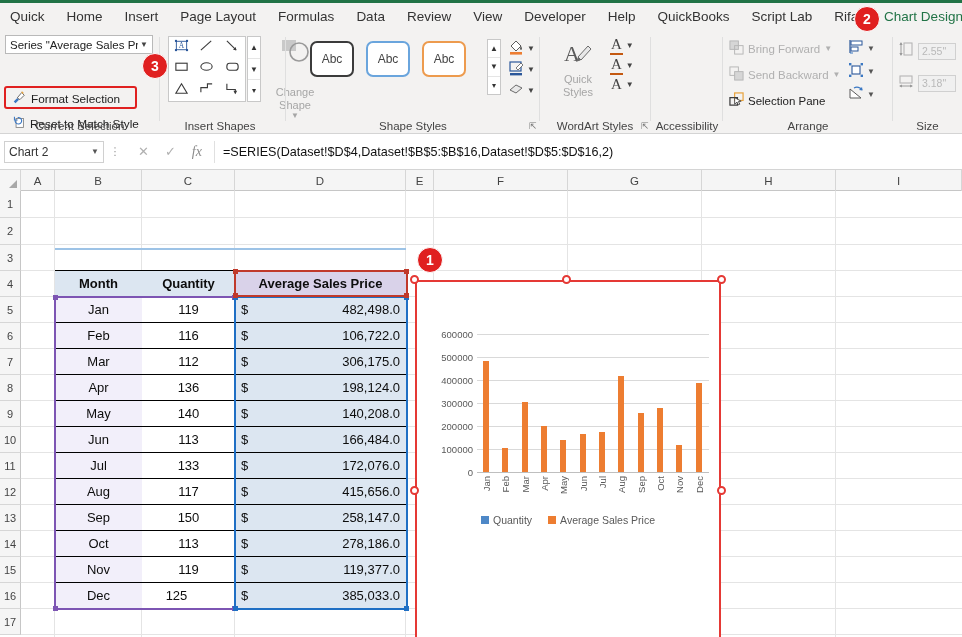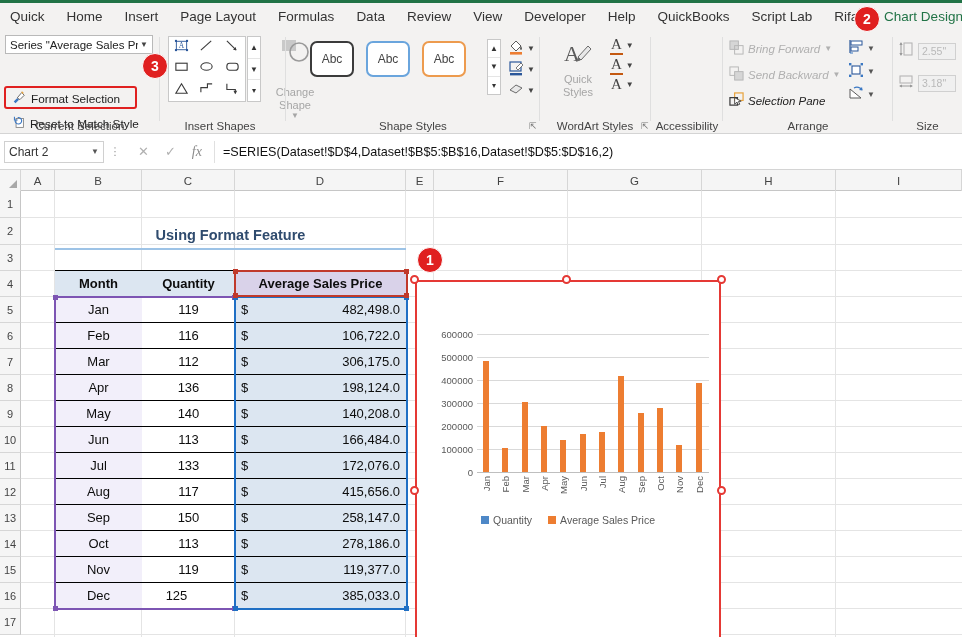--- a/index.html
+++ b/index.html
@@ -97,21 +97,21 @@
 
   
   .wa-a {
     font-size: 15px; color: #444444; font-family: "Liberation Serif", serif;
     border-bottom: 2.5px solid #c45911; line-height: 1.05; padding: 0 1px;
   }
 
   
   .arrrow {
     display: flex; align-items: center; gap: 4px;
-    font-size: 11.5px; white-space: nowrap; font-style: italic;
+    font-size: 11.5px; white-space: nowrap;
   }
   .dim { color: #b0b0b0; }
 
   
   .sizefield {
     width: 38px; height: 17px; background: #f0f0f0; border: 1px solid #d0d0d0;
     font-size: 10.5px; color: #b9b9b9; display: flex; align-items: center;
     padding-left: 3px;
   }
 
@@ -632,21 +632,20 @@
       <div class="gline-h" style="top:261px;"></div>
       <div class="gline-h" style="top:287px;"></div>
       <div class="gline-h" style="top:313px;"></div>
       <div class="gline-h" style="top:339px;"></div>
       <div class="gline-h" style="top:365px;"></div>
       <div class="gline-h" style="top:391px;"></div>
       <div class="gline-h" style="top:417px;"></div>
       <div class="gline-h" style="top:443px;"></div>
     </div>
 
-    <div class="sheettitle" style="left:55px; top:53px; width:351px; height:25px; line-height:25px;">Using Format Feature</div>
     <div class="titlerule" style="left:55px; top:78px; width:351px;"></div>
 
     <div class="dtable" style="left:0; top:0;">
 
       <div class="th" style="left:55px;  top:100px; width:87px;  height:27px;">Month</div>
       <div class="th" style="left:142px; top:100px; width:93px;  height:27px;">Quantity</div>
       <div class="th asp" style="left:235px; top:100px; width:171px; height:27px;">Average Sales Price</div>
 
       <div class="td mon" style="left:55px;  top:127px; width:87px;  height:26px;">Jan</div>
       <div class="td qty" style="left:142px; top:127px; width:93px;  height:26px;">119</div>

